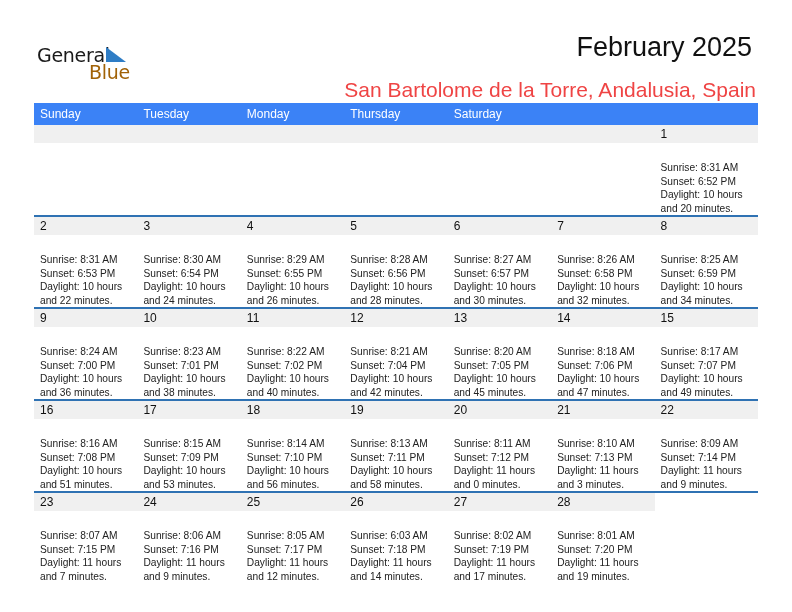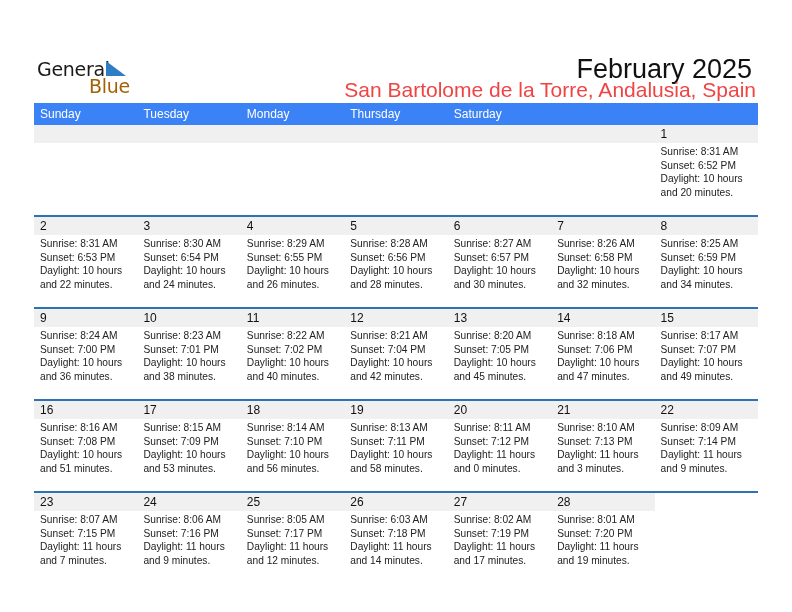--- a/index.html
+++ b/index.html
@@ -11,21 +11,21 @@
       width: 792px;
       height: 612px;
       position: relative;
       font-family: "Liberation Sans", sans-serif;
       color: #111;
       overflow: hidden;
     }
     .logo {
       position: absolute;
       left: 37px;
-      top: 58px;
+      top: 44px;
       width: 100px;
       height: 40px;
       text-align: center;
     }
     .logo-general {
       position: absolute;
       left: 0;
       top: 0;
       font-family: "DejaVu Sans", sans-serif;
       font-size: 19px;
@@ -46,21 +46,21 @@
       left: 69px;
       top: 3px;
       width: 0;
       height: 0;
       border-left: 20px solid #2f7dc5;
       border-top: 15px solid transparent;
     }
     .title {
       position: absolute;
       right: 40px;
-      top: 54px;
+      top: 32px;
       font-size: 27px;
       color: #111;
       white-space: nowrap;
       text-align: center;
     }
     .subtitle {
       position: absolute;
       right: 36px;
       top: 78px;
       font-size: 21px;
@@ -106,20 +106,21 @@
       padding-left: 6px;
       color: #111;
     }
     .day-info {
       padding-left: 6px;
       padding-top: 2px;
       font-size: 10.2px;
       line-height: 13.5px;
       color: #222;
       white-space: nowrap;
+      margin-top: 16px;
     }
     .empty .day-num {
       background: #f0f0f0;
     }
   </style>
 </head>
 <body>
 
 <div class="logo">
   <span class="logo-general">General</span>

